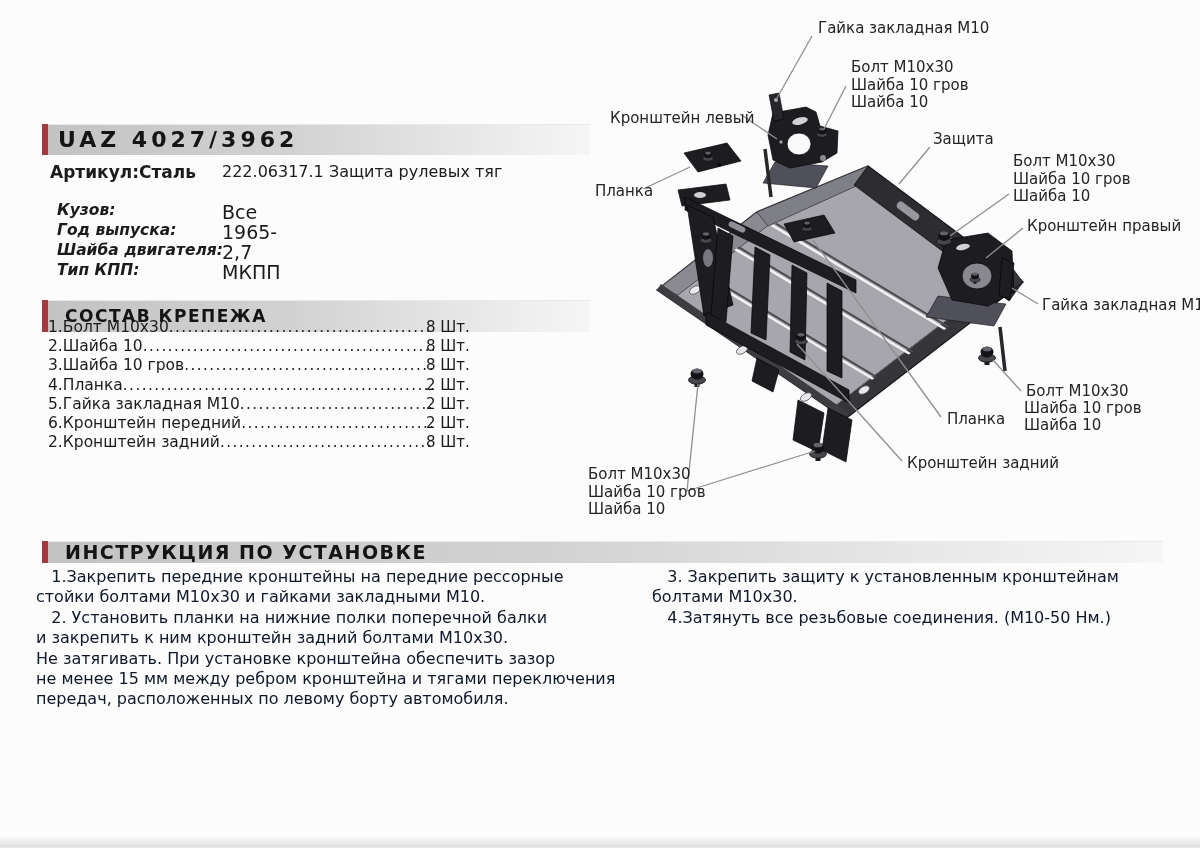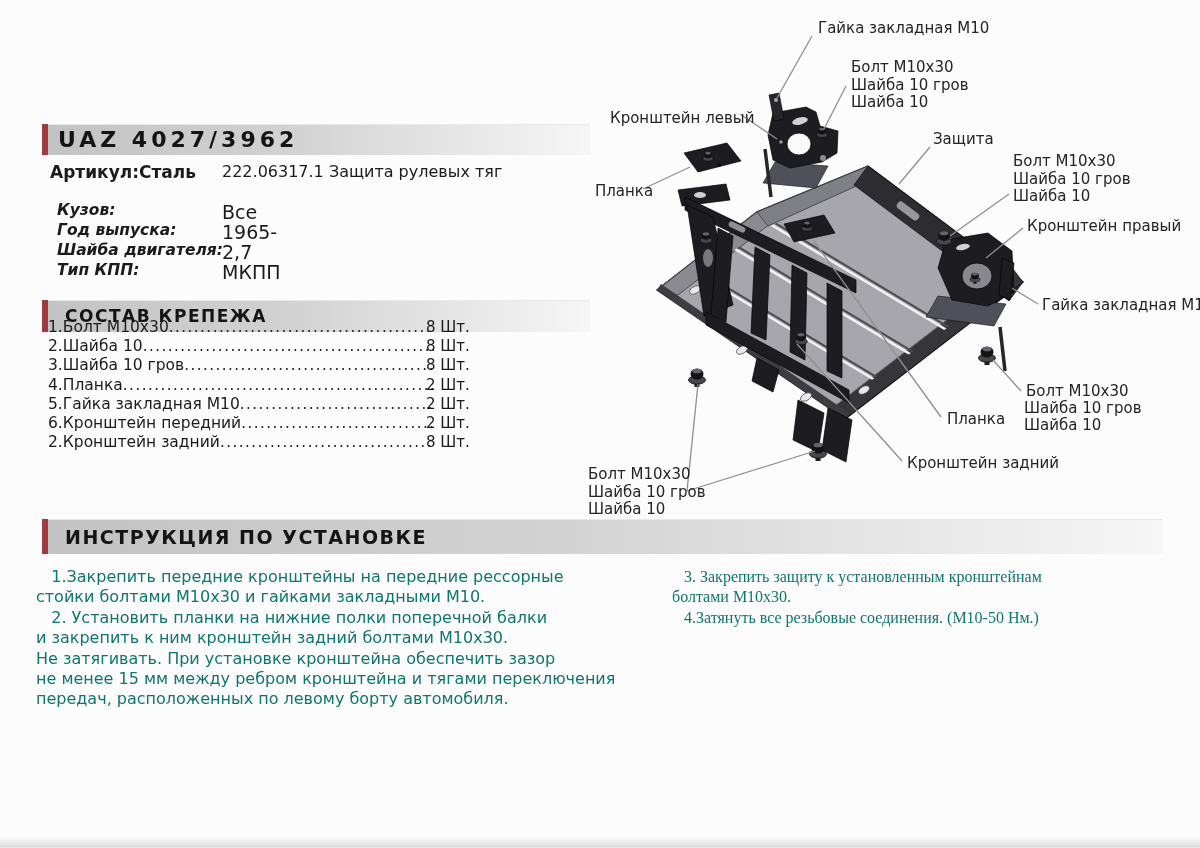--- a/index.html
+++ b/index.html
@@ -15,39 +15,39 @@
     background:linear-gradient(90deg,#c3c3c3 0%,#d2d2d2 45%,#ececec 85%,#f6f6f6 100%);
     border-left:6px solid #a03a40;
     display:flex;align-items:center;
     box-shadow:inset 0 1px 0 #e9e9e9;
   }
   .bar .bar-title{font-weight:bold;color:#141414;}
   #title-bar{top:124px;width:542px;}
   #title-bar .bar-title{font-size:22px;letter-spacing:4px;padding-left:10px;}
   #hw-bar{top:286px;width:542px;height:32px;margin-top:14px;}
   #hw-bar .bar-title{font-size:17px;letter-spacing:1.5px;padding-left:17px;}
-  #instr-bar{top:519px;width:1115px;height:35px;}
+  #instr-bar{top:541px;width:1115px;height:22px;}
   #instr-bar .bar-title{font-size:19px;letter-spacing:1.5px;padding-left:17px;}
 
   .lbl{font-weight:bold;font-size:15.5px;}
   .val{font-size:19px;}
   #article-label{left:50px;top:162px;font-size:17px;}
   #article-value{left:222px;top:162px;font-size:16px;}
   .spec-label{left:57px;font-style:italic;}
   .spec-value{left:222px;}
 
   .hw-row{position:absolute;left:48px;width:386px;display:flex;align-items:baseline;overflow:hidden;}
   .hw-name{font-size:15.5px;white-space:nowrap;}
   .hw-dots{flex:1 1 auto;overflow:hidden;white-space:nowrap;font-size:15px;letter-spacing:1.5px;color:#222;}
   .hw-dots::after{content:"...................................................................................";}
   .hw-qty{position:absolute;left:426px;font-size:15px;white-space:nowrap;}
 
-  .instr-col{position:absolute;top:567px;font-size:16px;line-height:20.4px;white-space:pre;color:#0f766e;}
+  .instr-col{position:absolute;top:567px;font-size:16px;line-height:20.4px;white-space:pre;color:#0f172a;}
   #instr-left{left:36px;}
-  #instr-right{left:672px;font-family:Liberation Serif, serif;}
+  #instr-right{left:652px;}
 
   #diagram{position:absolute;left:560px;top:0px;width:640px;height:520px;}
   #diagram text{font-size:15px;fill:#242424;}
   .leader{stroke:#8f8f8f;stroke-width:1.3;fill:none;}
   .dark{fill:#1d1d21;stroke:#050507;stroke-width:0.7;}
   .mid{fill:#50505a;stroke:#111;stroke-width:0.6;}
 
   #bottom-edge{left:0;top:836px;width:1200px;height:12px;
     background:linear-gradient(180deg,rgba(230,230,230,0) 0%,#dedede 90%,#efefef 100%);}
 </style>

